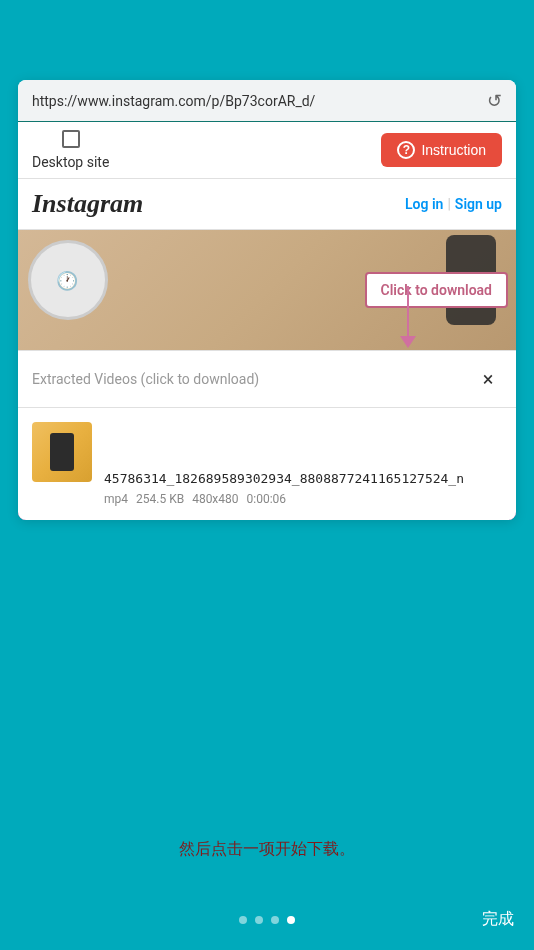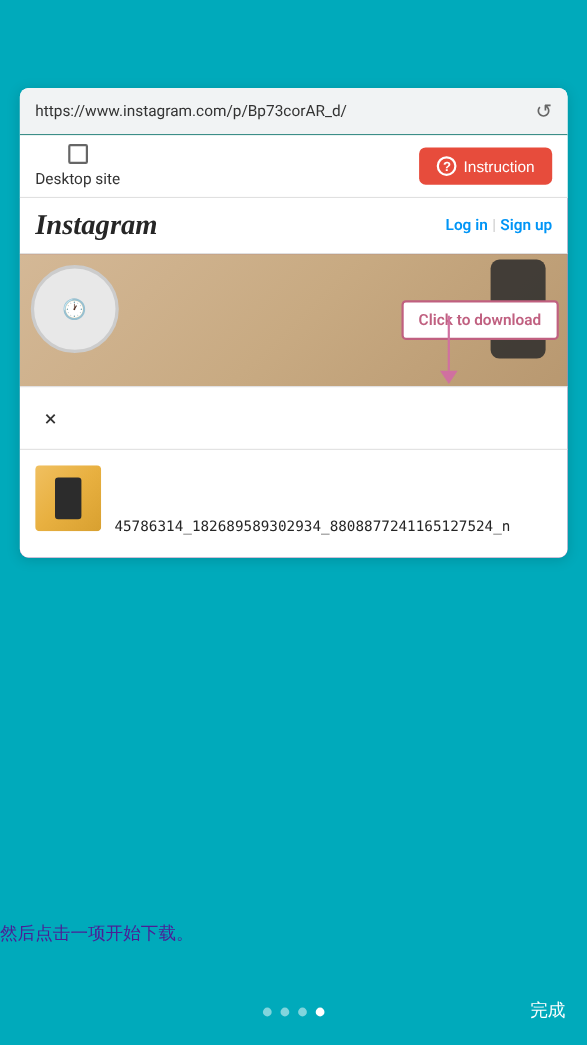--- a/index.html
+++ b/index.html
@@ -347,22 +347,23 @@
       display: flex;
       gap: 8px;
     }
 
     
     .bottom-instruction {
       position: absolute;
       bottom: 90px;
       left: 0;
       right: 0;
+      text-align: center;
       font-size: 16px;
-      color: #4c1d95;
+      color: #7f1d1d;
     }
 
     
     .bottom-nav {
       position: absolute;
       bottom: 20px;
       left: 0;
       right: 0;
       display: flex;
       align-items: center;
@@ -436,31 +437,38 @@
       <div class="click-to-download">Click to download</div>
 
       <div class="arrow-container">
         <div class="arrow-line"></div>
         <div class="arrow-head"></div>
       </div>
     </div>
 
     <div class="extracted-panel">
       <div class="extracted-header">
+        <span class="extracted-title">Extracted Videos (click to download)</span>
         <span class="close-btn">×</span>
       </div>
 
       <div class="video-item">
         <div class="video-thumbnail">
           <div class="thumb-inner">
             <div class="thumb-phone"></div>
           </div>
         </div>
         <div class="video-info">
           <div class="video-filename">45786314_182689589302934_8808877241165127524_n</div>
+          <div class="video-meta">
+            <span>mp4</span>
+            <span>254.5 KB</span>
+            <span>480x480</span>
+            <span>0:00:06</span>
+          </div>
         </div>
       </div>
     </div>
 
   </div>
 </div>
 
 <div class="bottom-instruction">
   <span>然后点击一项开始下载。</span>
 </div>

